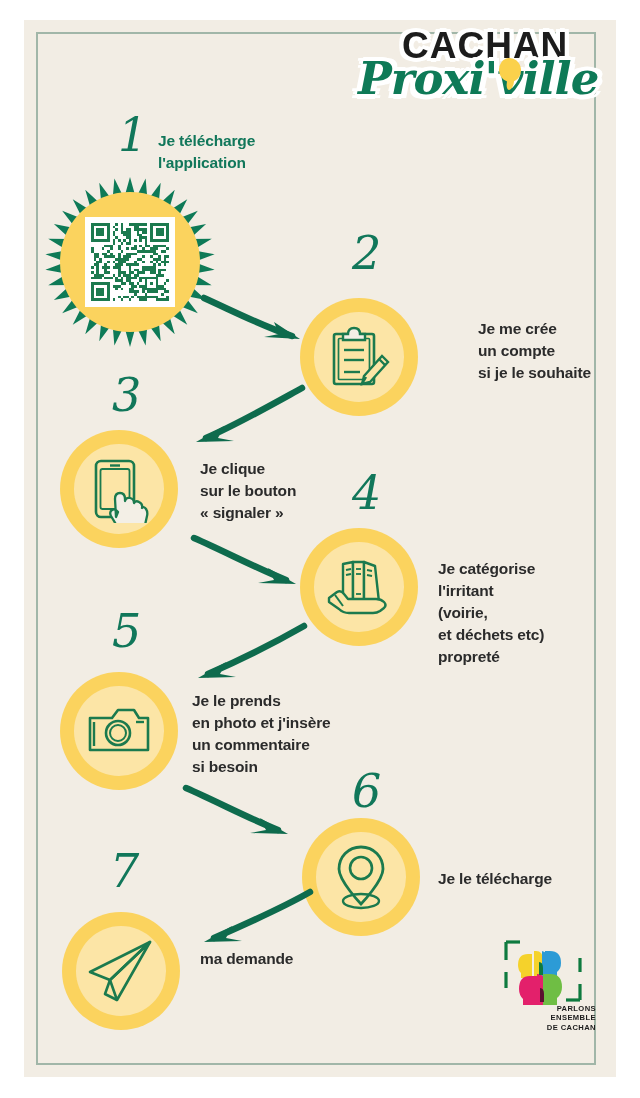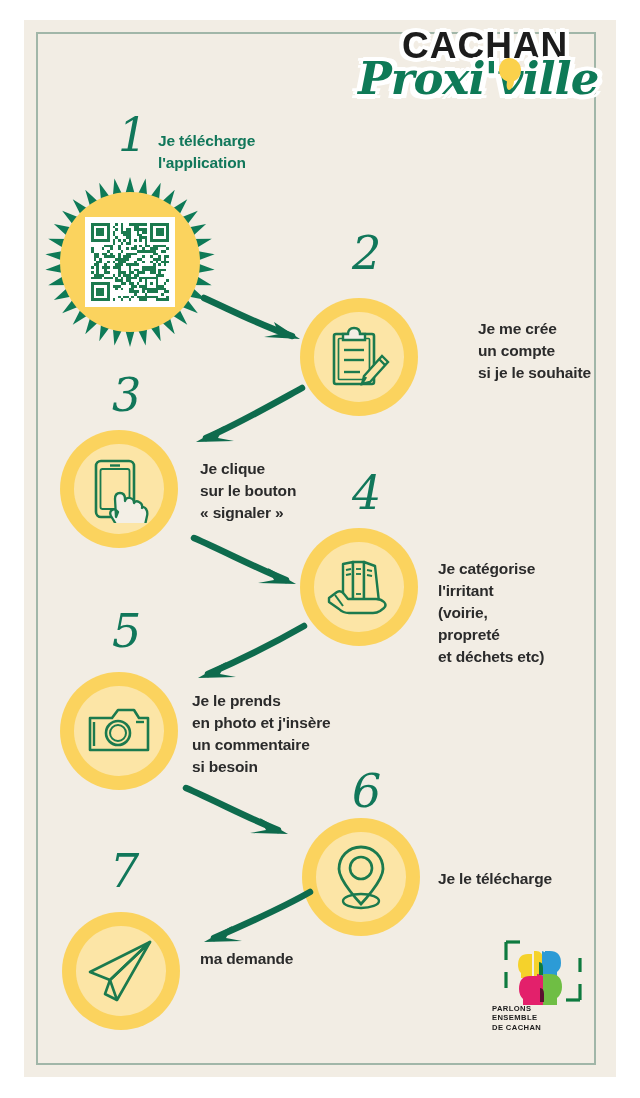--- a/index.html
+++ b/index.html
@@ -60,21 +60,21 @@
   .steptext{position:absolute;color:#2B2B2B;font-size:15.5px;line-height:1.42;
       font-weight:bold;font-family:"Liberation Sans",sans-serif;
       letter-spacing:-0.15px;}
   .steptext.green{color:#11775A;}
 
   
   .arrow{position:absolute;}
 
   
   #pe-logo{position:absolute;left:492px;top:938px;width:104px;height:104px;}
-  #pe-logo .txt{position:absolute;left:0;top:66px;width:104px;text-align:left;
+  #pe-logo .txt{position:absolute;left:0;top:66px;width:104px;text-align:right;
       font-size:7.6px;font-weight:bold;line-height:1.25;color:#1C1C1C;
       letter-spacing:0.4px;font-family:"Liberation Sans",sans-serif;}
 </style>
 </head>
 <body>
 
 <div id="panel"></div>
 <div id="panel-border"></div>
 
 <div id="logo">
@@ -186,22 +186,22 @@
     </g>
     <path d="M6 44 L14 38 q4 -2 7 2 l4 5 h28 q5 0 8 3 q3 3 0 6
              l-4 3 q-3 2 -7 2 H26 q-6 0 -10 -4 L6 48 z" fill="#FCE5A6" stroke="#1B7A4E" stroke-width="2.4" stroke-linejoin="round"></path>
     <path d="M12 41 L20 52" stroke="#1B7A4E" stroke-width="2" fill="none"></path>
   </svg>
 </div>
 <div class="steptext" style="left:438px;top:558px;width:155px;">
   <div>Je catégorise</div>
   <div>l'irritant</div>
   <div>(voirie,</div>
+  <div>et déchets etc)</div>
   <div>propreté</div>
-  <div>et déchets etc)</div>
 </div>
 
 <svg class="arrow" style="left:180px;top:620px;" width="130" height="66" viewBox="0 0 130 66">
   <path d="M124 6 C96 22 60 40 28 54" stroke="#0E6B4D" stroke-width="6.5" fill="none" stroke-linecap="round"></path>
   <path d="M18 58 L46 42 L40 54 L56 57 Z" fill="#0E6B4D"></path>
 </svg>
 
 <div class="stepnum" style="left:112px;top:608px;">5</div>
 <div class="circle" style="left:60px;top:672px;width:118px;height:118px;">
   <div class="inner"></div>

